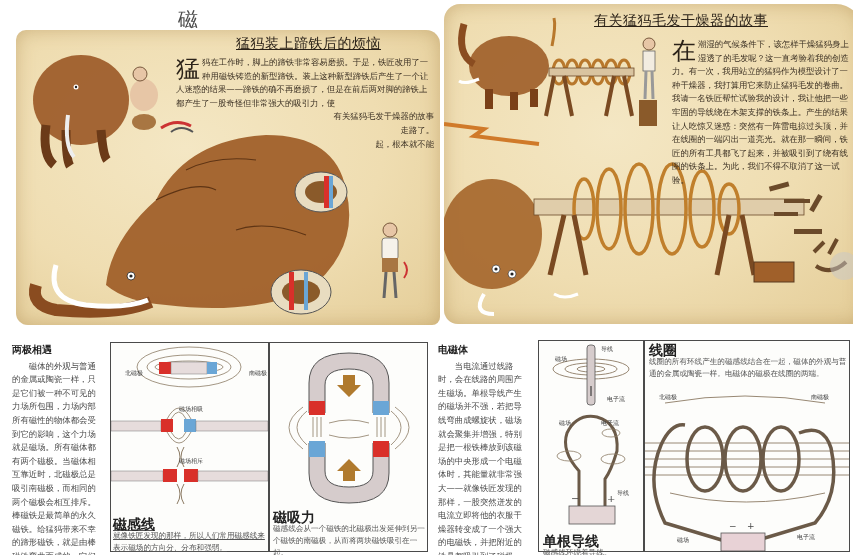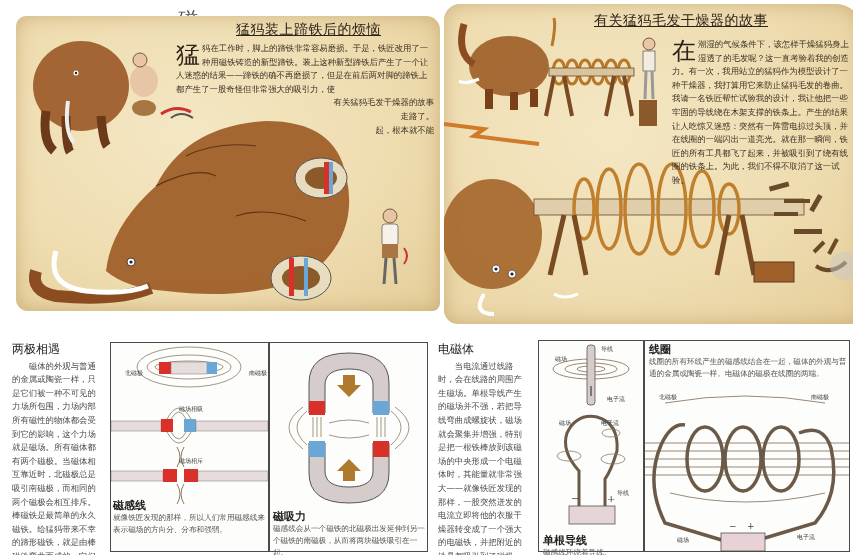--- a/index.html
+++ b/index.html
@@ -8,42 +8,42 @@
 
   .page-title { position: absolute; left: 178px; top: 6px; font-size: 20px; color: #4a4a4a; letter-spacing: 1px; }
 
   .parchment {
     position: absolute; background: radial-gradient(ellipse at 40% 40%, #f4e7c4 0%, #efddb1 55%, #e4cd98 100%);
     border-radius: 10px 14px 8px 12px;
     box-shadow: inset 0 0 18px rgba(150,110,50,0.35);
     overflow: hidden;
     margin-left: 12px;
   }
-  .parchment.left { left: 4px; top: 16px; width: 424px; height: 295px; }
+  .parchment.left { left: 4px; top: 30px; width: 424px; height: 295px; }
   .parchment.right { left: 432px; top: 4px; width: 418px; height: 320px; border-radius: 16px 26px 10px 14px; }
 
   .story-title { position: absolute; font-size: 14px; text-decoration: underline; color: #2b2218; letter-spacing: 0.5px; }
   .left .story-title { left: 220px; top: 5px; }
   .right .story-title { left: 150px; top: 8px; }
 
   .story-text { position: absolute; font-size: 8.4px; line-height: 13.6px; color: #3a2f22; }
   .left .story-text { left: 160px; top: 26px; width: 258px; }
   .right .story-text { left: 228px; top: 34px; width: 180px; }
   .dropcap { float: left; font-size: 24px; line-height: 24px; margin-right: 2px; margin-top: 1px; color: #2b2218; }
   .story-text.ragged .tail { display: block; text-align: right; }
 
   .illus { position: absolute; left: 0; top: 0; width: 100%; height: 100%; }
 
   .box { position: absolute; border: 1.5px solid #4a4a4a; background: #fdfdfb; }
   .col-text { position: absolute; font-size: 8.4px; line-height: 13.6px; color: #4a4a4a; }
-  .col-text h3 { font-size: 12px; font-weight: normal; color: #222; margin-bottom: 3px; }
+  .col-text h3 { font-size: 10px; font-weight: bold; color: #222; margin-bottom: 3px; }
   .col-text p { text-indent: 2em; }
 
   .cap { position: absolute; font-size: 7.6px; line-height: 12px; color: #555; }
-  .cap b { display: block; font-size: 11px; color: #222; }
+  .cap b { display: block; font-size: 14px; color: #222; }
   .lbl { position: absolute; font-size: 6px; color: #444; white-space: nowrap; }
 </style>
 </head>
 <body>
 
 <div class="page-title">磁</div>
 
 <div class="parchment left">
   <svg class="illus" viewBox="0 0 424 295">
 
@@ -198,21 +198,21 @@
       <path d="M66 124 q6 -10 0 -20"></path>
         <path d="M73 124 q-6 -10 0 -20"></path>
       <path d="M66 141 q6 10 0 20"></path>
         <path d="M73 141 q-6 10 0 20"></path>
     </g>
   </svg>
   <span class="lbl" style="left:14px; top:26px;">北磁极</span>
   <span class="lbl" style="left:138px; top:26px;">南磁极</span>
   <span class="lbl" style="left:68px; top:62px;">磁场相吸</span>
   <span class="lbl" style="left:68px; top:114px;">磁场相斥</span>
-  <div class="cap" style="left:2px; top:157px; width:154px;">
+  <div class="cap" style="left:2px; top:175px; width:154px;text-decoration:underline;">
     <b>磁感线</b>
     <span>就像铁匠发现的那样，所以人们常用磁感线来表示磁场的方向分、分布和强弱。</span>
   </div>
 
   <svg style="position:absolute; left:160px; top:0;" width="156" height="170" viewBox="0 0 156 170">
     <path d="M38 70 L38 40 Q38 10 78 10 Q118 10 118 40 L118 70 L102 70 L102 42 Q102 26 78 26 Q54 26 54 42 L54 70 Z" fill="#d6cccc" stroke="#555" stroke-width="1"></path>
     <path d="M38 100 L38 130 Q38 160 78 160 Q118 160 118 130 L118 100 L102 100 L102 128 Q102 144 78 144 Q54 144 54 128 L54 100 Z" fill="#d6cccc" stroke="#555" stroke-width="1"></path>
     <rect x="38" y="58" width="16" height="14" fill="#d9302a"></rect>
     <rect x="102" y="58" width="16" height="14" fill="#6aa6d6"></rect>
     <rect x="38" y="98" width="16" height="16" fill="#6aa6d6"></rect>

